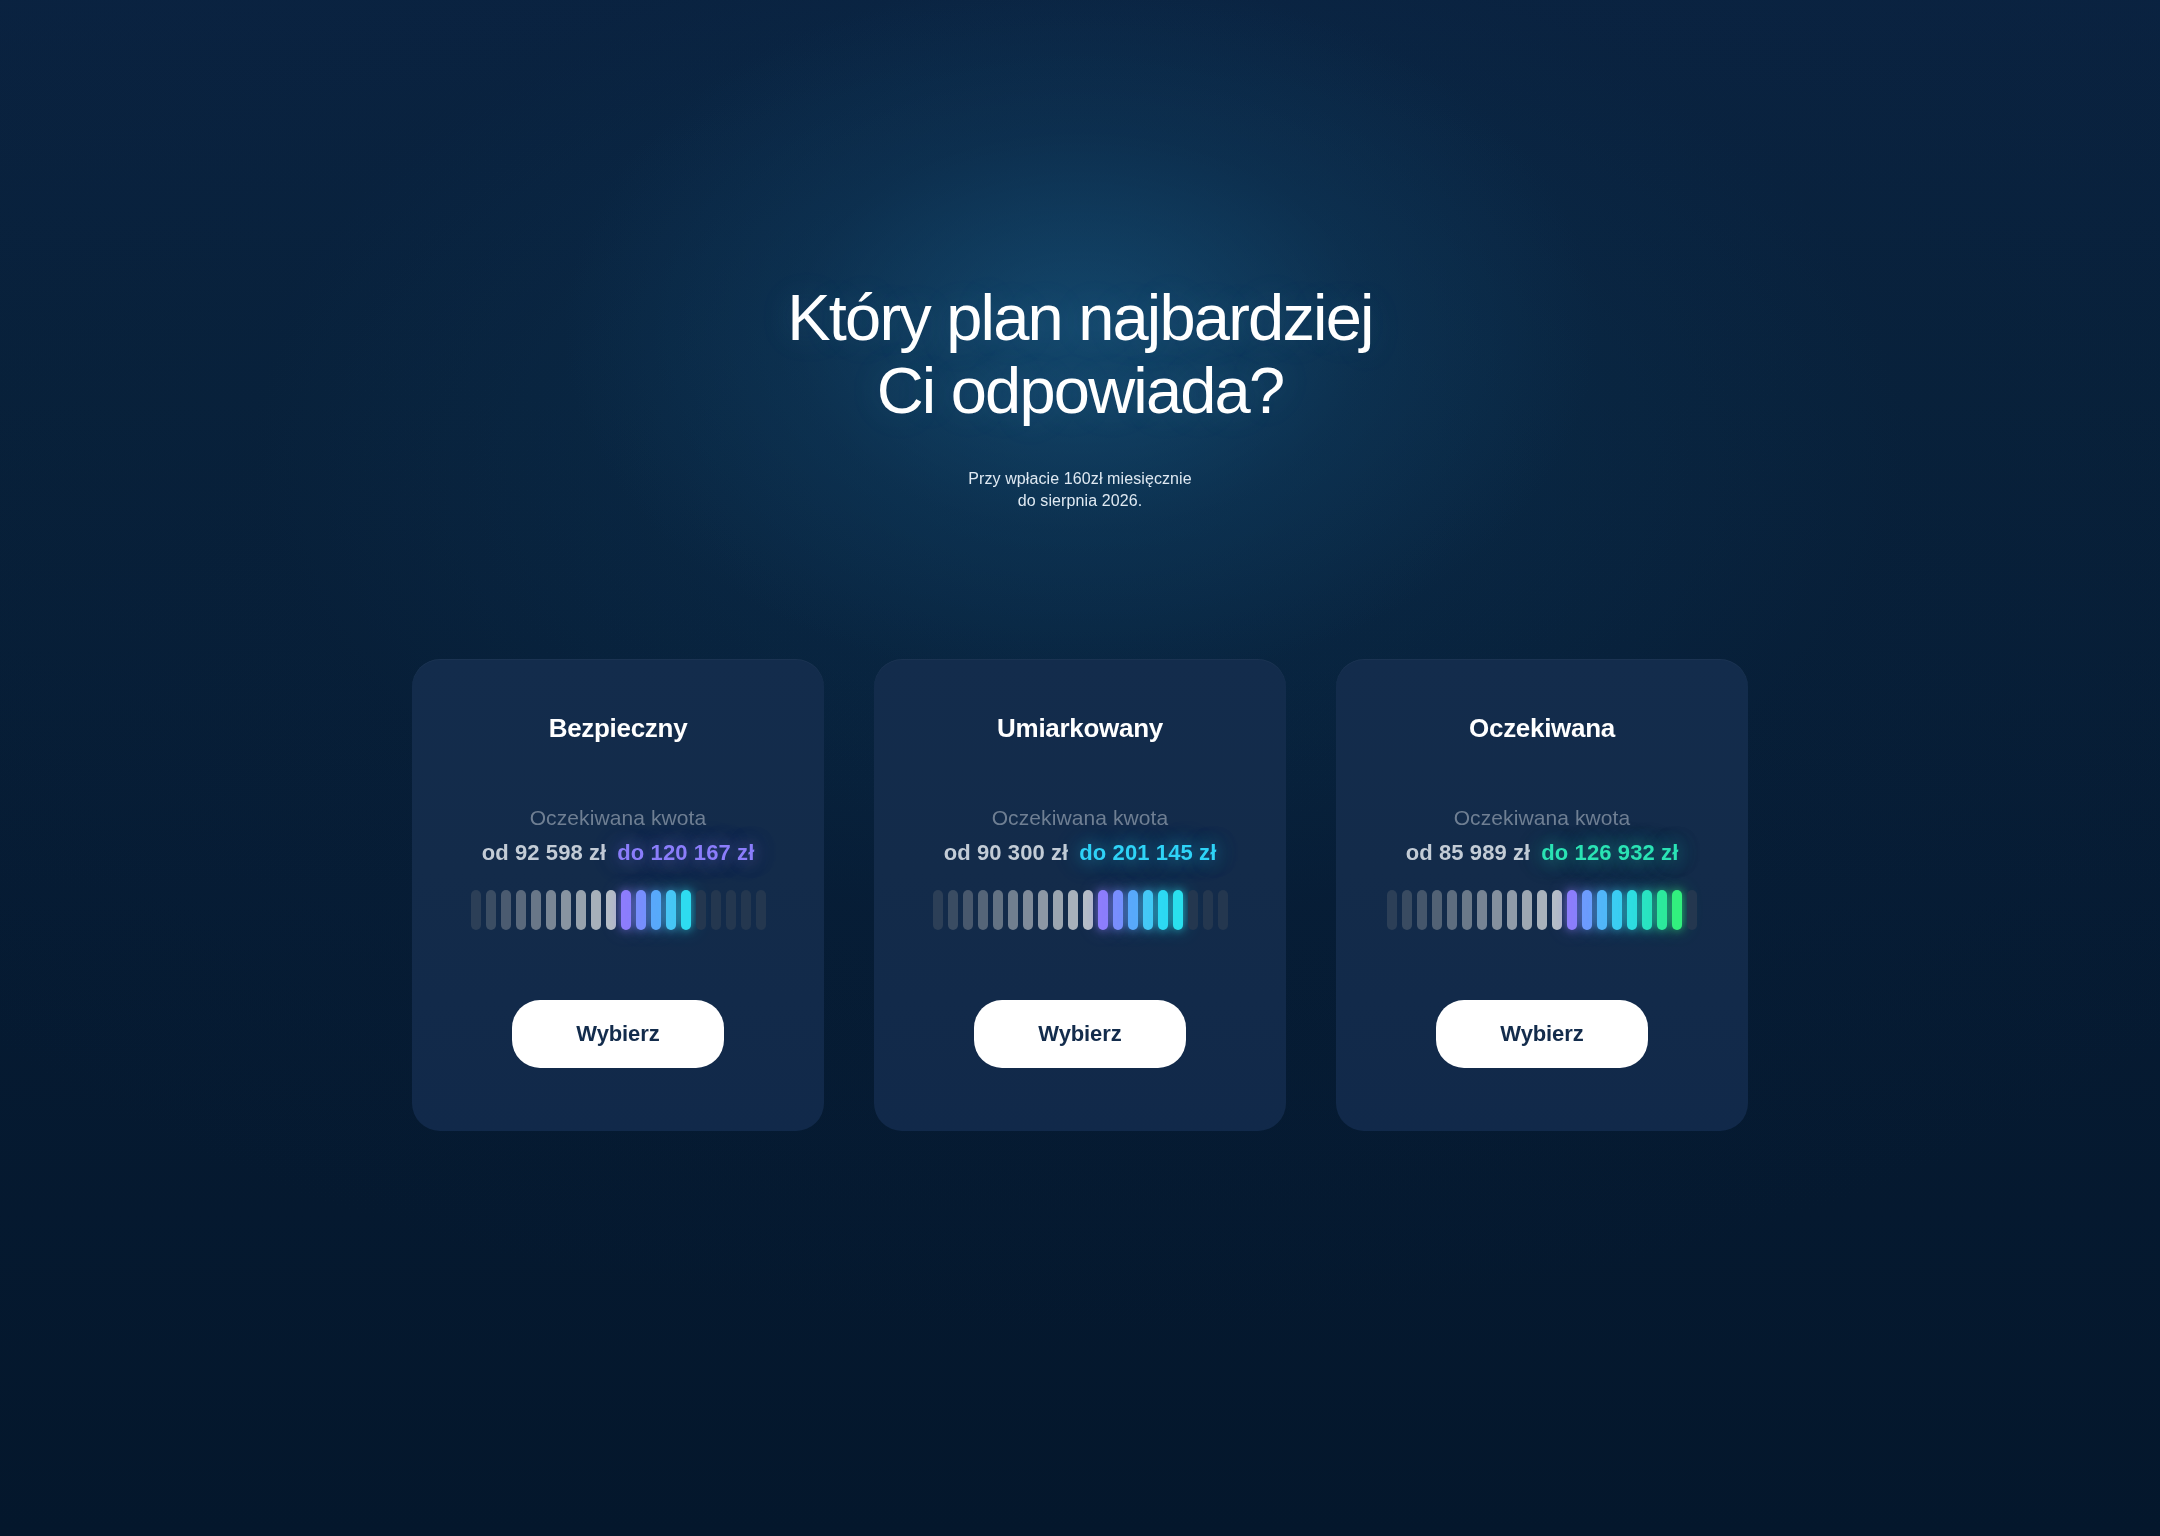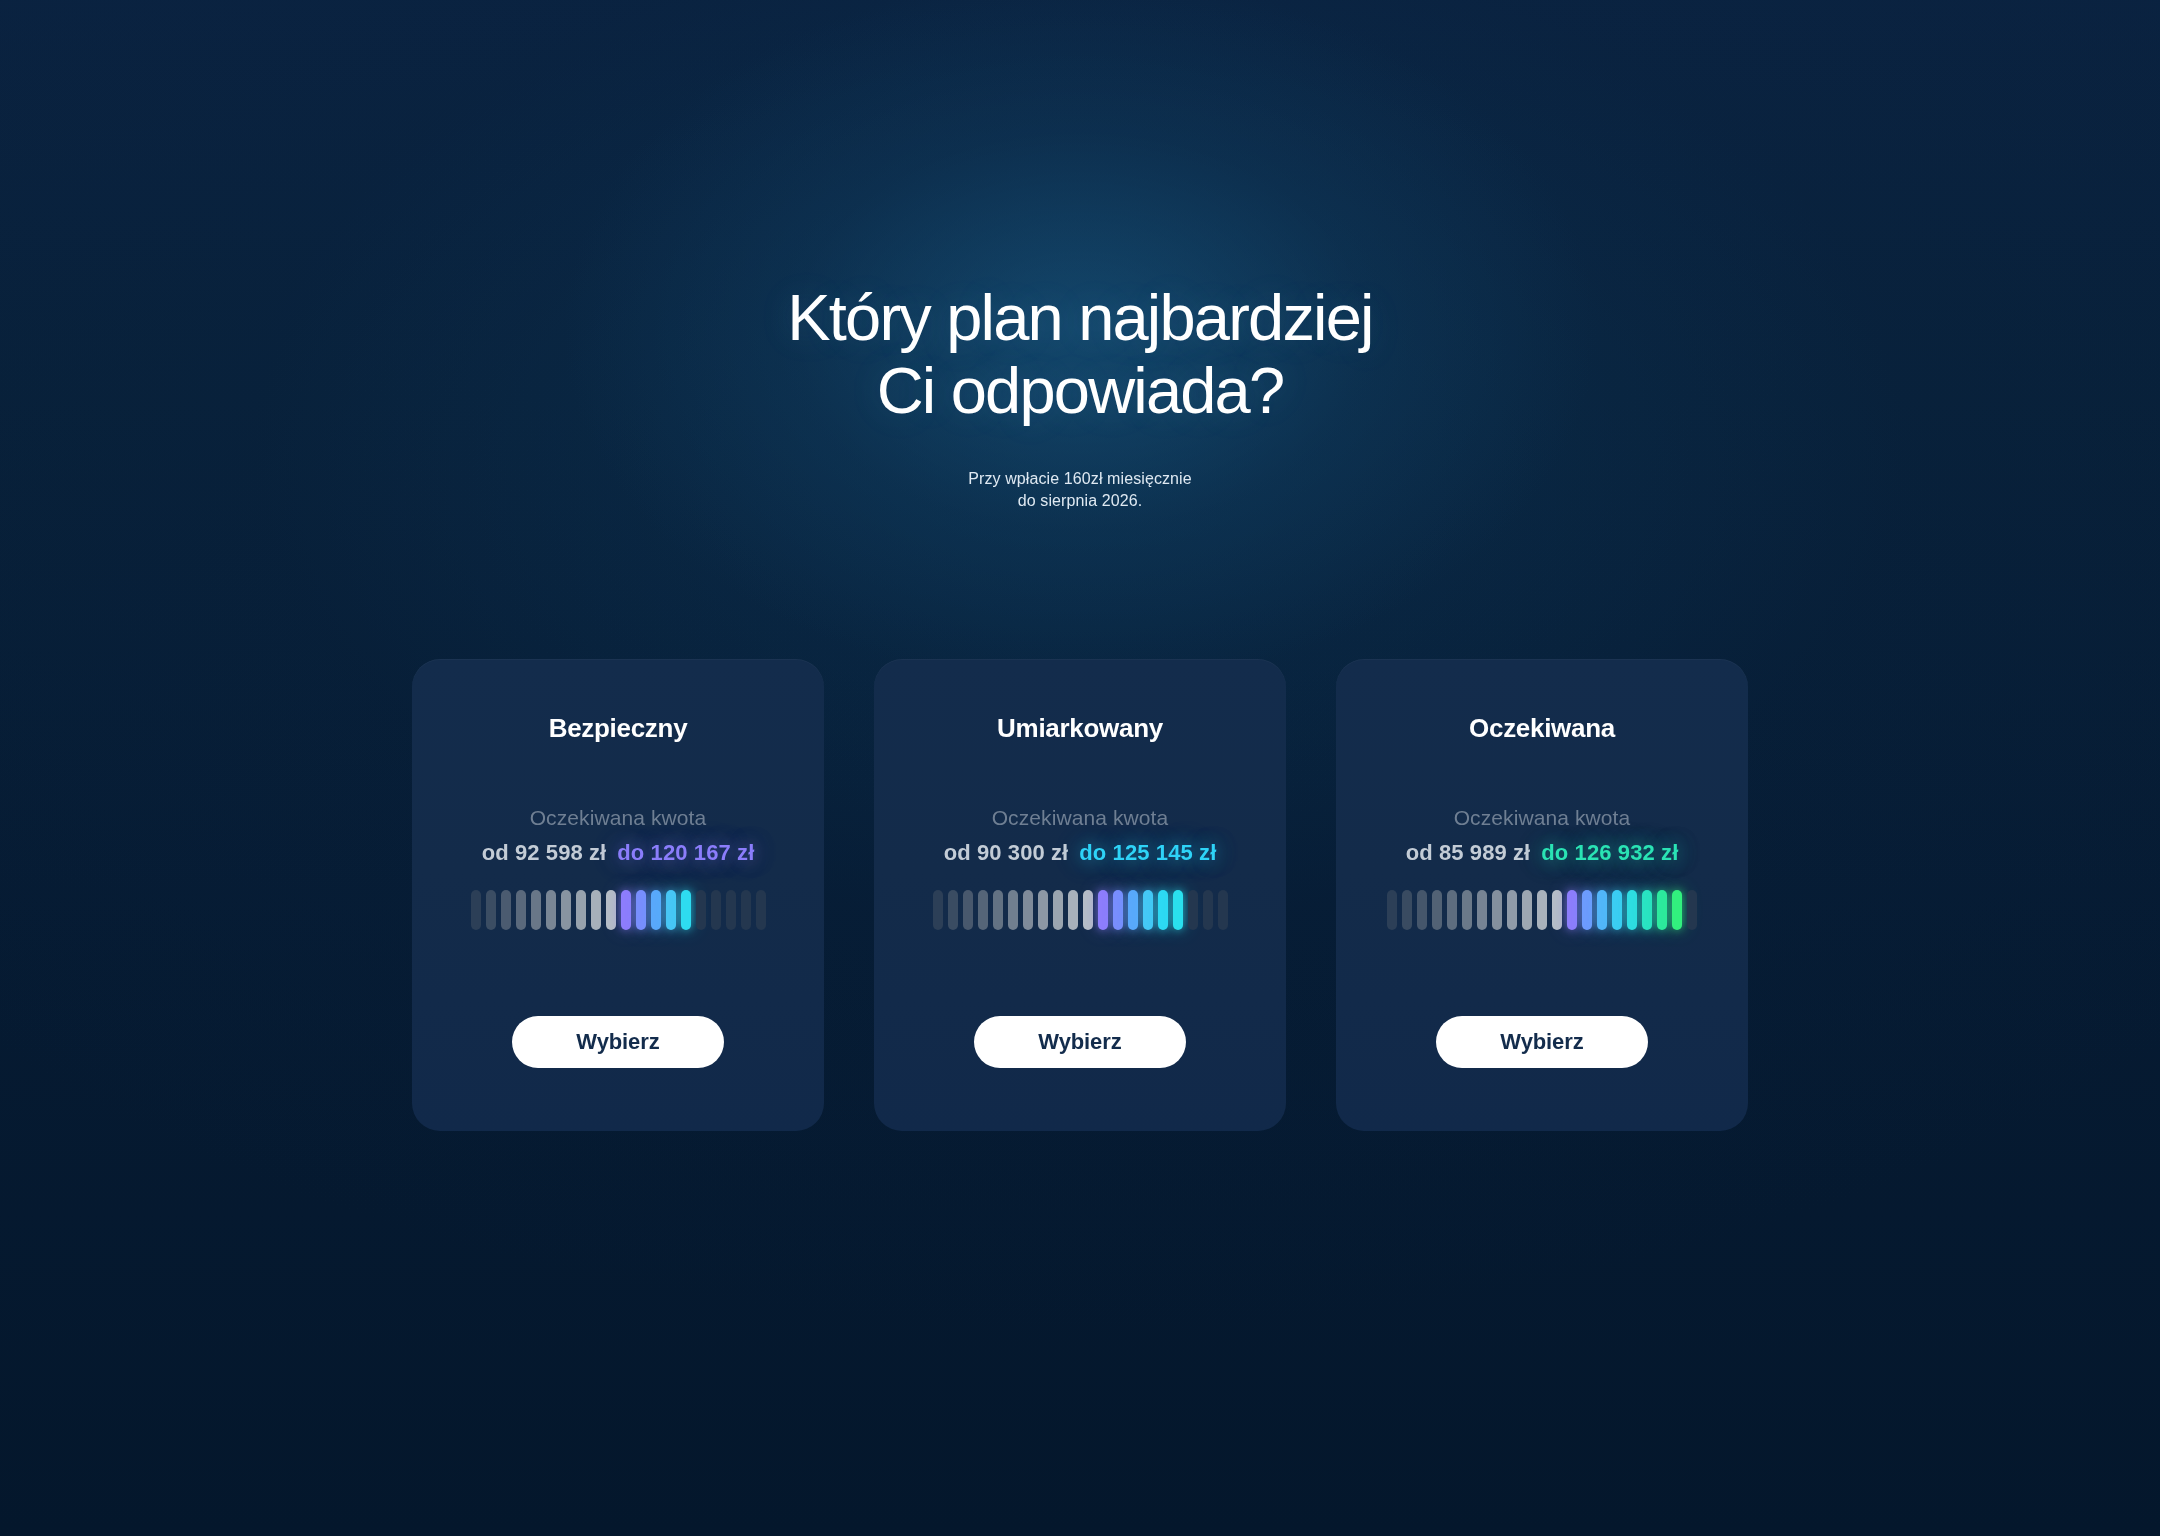--- a/index.html
+++ b/index.html
@@ -162,21 +162,21 @@
     border-radius: 5px;
   }
 
   
   .choose-button {
     position: absolute;
     bottom: 63px;
     left: 50%;
     transform: translateX(-50%);
     width: 212px;
-    height: 52px;
+    height: 68px;
     border-radius: 28px;
     background: #ffffff;
     color: #132c4c;
     border: none;
     font-family: "Liberation Sans", sans-serif;
     font-size: 22px;
     font-weight: 700;
     letter-spacing: -0.1px;
     cursor: pointer;
   }
@@ -227,21 +227,21 @@
           <div class="bar" style="background: rgb(36, 55, 79);"></div>
         </div>
       <button class="choose-button">Wybierz</button>
     </div>
 
     <div class="plan-card">
       <div class="plan-name">Umiarkowany</div>
       <div class="plan-amount-block">
         <div class="amount-label">Oczekiwana kwota</div>
         <div class="amount-range">
-          <span class="amount-from">od 90 300 zł</span><span class="amount-gap"></span><span class="amount-to" style="color: rgb(46, 211, 247); text-shadow: rgba(46, 211, 247, 0.533) 0px 0px 18px, rgba(46, 211, 247, 0.267) 0px 0px 34px;">do 125 145 zł</span>
+          <span class="amount-from">od 90 300 zł</span><span class="amount-gap"></span><span class="amount-to" style="color: rgb(46, 211, 247); text-shadow: rgba(46, 211, 247, 0.533) 0px 0px 18px, rgba(46, 211, 247, 0.267) 0px 0px 34px;">do 201 145 zł</span>
         </div>
       </div>
       <div class="bars">
           <div class="bar" style="background: rgb(44, 63, 87);"></div>
           <div class="bar" style="background: rgb(58, 76, 98);"></div>
           <div class="bar" style="background: rgb(72, 88, 109);"></div>
           <div class="bar" style="background: rgb(85, 101, 120);"></div>
           <div class="bar" style="background: rgb(99, 114, 131);"></div>
           <div class="bar" style="background: rgb(113, 127, 143);"></div>
           <div class="bar" style="background: rgb(127, 139, 154);"></div>

